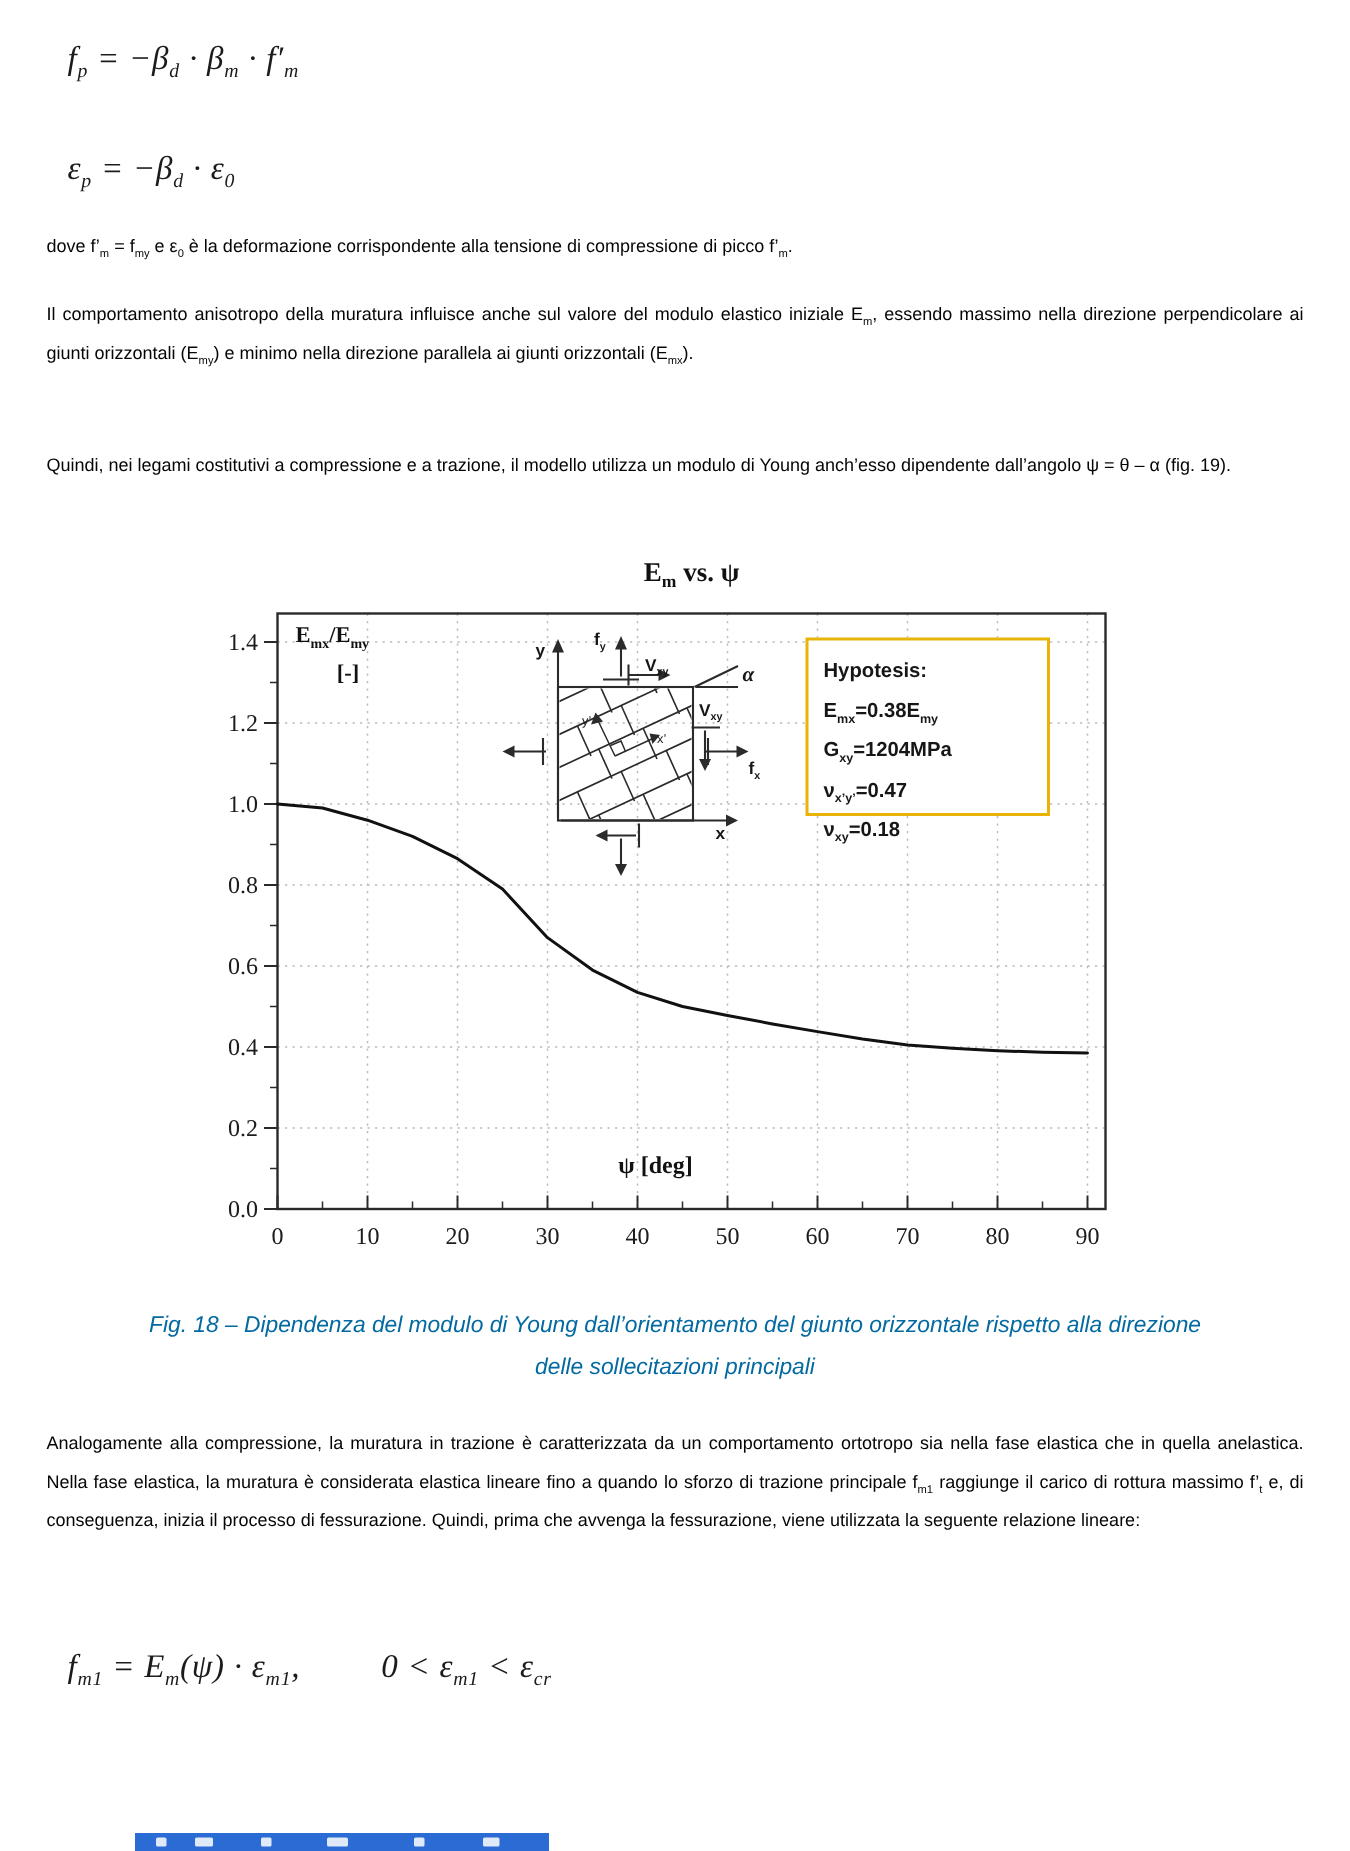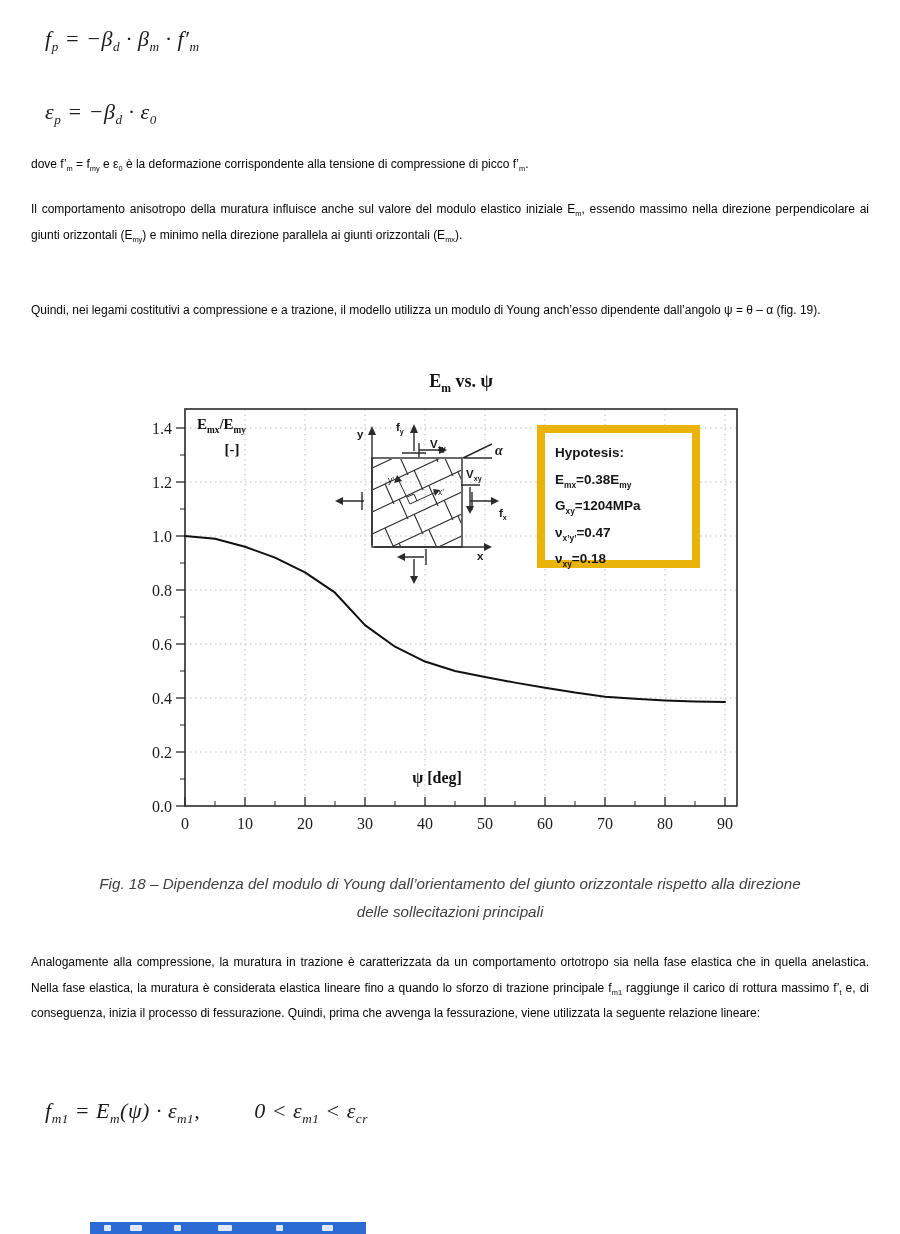--- a/index.html
+++ b/index.html
@@ -5,34 +5,34 @@
   html,body{margin:0;padding:0;background:#fff;}
   .page{position:relative;width:900px;height:1234px;background:#ffffff;overflow:hidden;
         font-family:"Liberation Sans",sans-serif;color:#050505;border-radius:20px;}
   .formula{position:absolute;font-family:"Liberation Serif",serif;font-style:italic;
            font-size:22px;color:#1b1b1d;letter-spacing:.5px;}
   .formula sub{font-size:60%;font-style:italic;line-height:0;}
   .body-par{position:absolute;left:31px;width:838px;font-size:12px;line-height:25.5px;
             text-align:justify;color:#050505;margin:0;}
   .body-par sub{font-size:62%;line-height:0;}
   .caption{position:absolute;left:31px;width:838px;text-align:center;font-style:italic;
-           font-size:15.2px;line-height:28px;color:#404040;}
+           font-size:15.2px;line-height:28px;color:#0369a1;}
   
   .chart-title{position:absolute;left:185px;top:371px;width:552px;text-align:center;
                font-family:"Liberation Serif",serif;font-weight:bold;font-size:18px;color:#111;}
   .chart-title sub{font-size:65%;line-height:0;}
   .ylab{position:absolute;left:197px;top:416px;font-family:"Liberation Serif",serif;
         font-weight:bold;font-size:15px;color:#111;}
   .ylab sub{font-size:62%;line-height:0;}
   .yunit{position:absolute;left:197px;top:441px;width:70px;text-align:center;
          font-family:"Liberation Serif",serif;font-weight:bold;font-size:15px;color:#111;}
   .xlab{position:absolute;left:185px;top:769px;width:504px;text-align:center;
         font-family:"Liberation Serif",serif;font-weight:bold;font-size:16px;color:#111;}
-  .legend-box{position:absolute;left:537px;top:425px;width:163px;height:143px;box-sizing:border-box;
-              background:#fff;border:8px solid #eab308;padding:7px 10px 0 10px;}
+  .legend-box{position:absolute;left:537px;top:425px;width:163px;height:119px;box-sizing:border-box;
+              background:#fff;border:2px solid #eab308;padding:7px 10px 0 10px;}
   .legend-line{font-weight:bold;font-size:13.5px;line-height:26.5px;color:#161616;white-space:nowrap;}
   .legend-line sub{font-size:62%;line-height:0;}
   .inset-lab{position:absolute;font-weight:bold;font-size:11.5px;color:#161616;white-space:nowrap;}
   .inset-lab sub{font-size:62%;line-height:0;}
   .inset-lab.tiny{font-size:8.5px;font-weight:normal;}
   .inset-lab.greek{font-family:"Liberation Serif",serif;font-style:italic;font-size:14px;}
   
   .strip{position:absolute;left:90px;top:1222px;width:276px;height:12px;background:#2b6bd4;overflow:hidden;}
   .strip i{position:absolute;top:3px;width:7px;height:6px;background:rgba(255,255,255,.85);border-radius:1px;}
   .strip i:nth-child(1){left:14px;}  .strip i:nth-child(2){left:40px;width:12px;}

